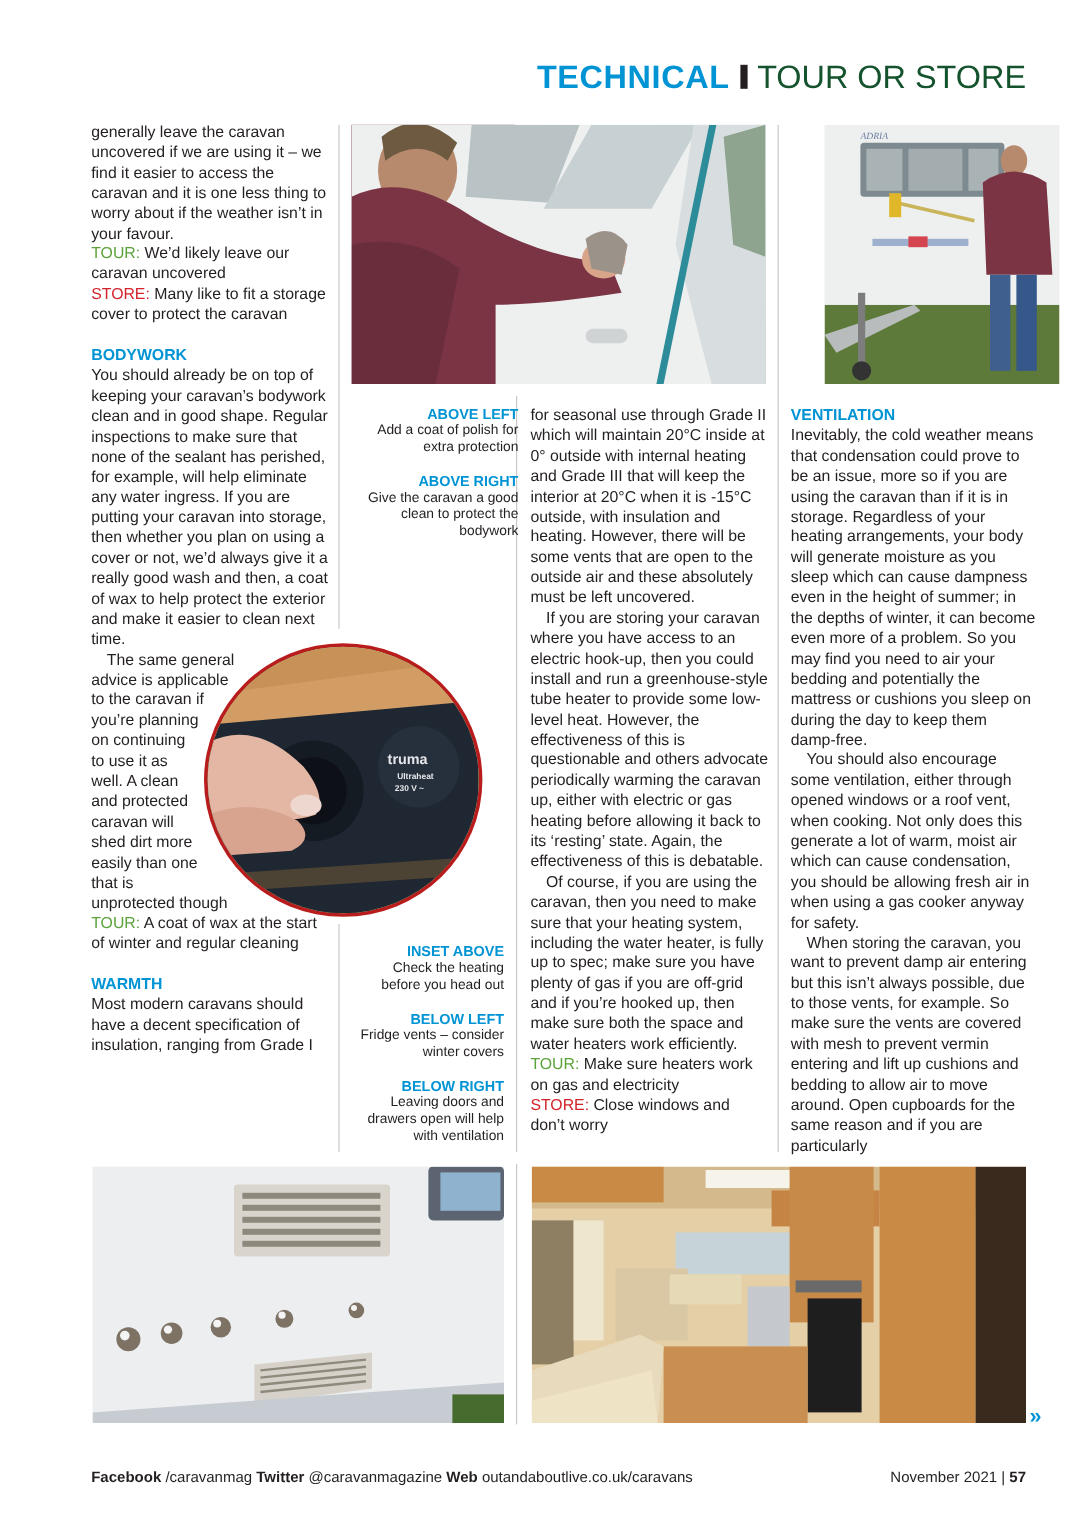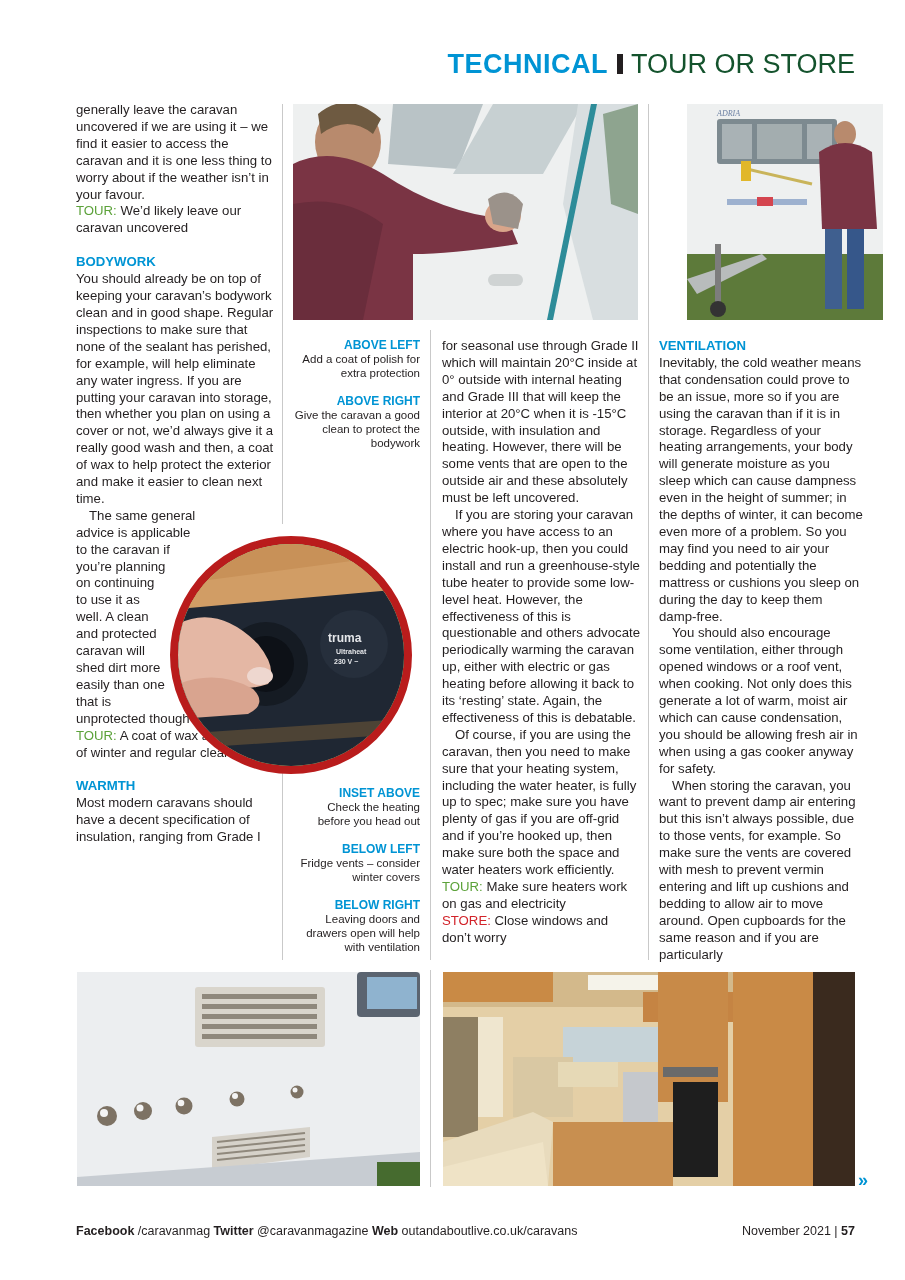--- a/index.html
+++ b/index.html
@@ -28,20 +28,21 @@
 </head>
 <body>
 
 <div class="abs header">
   <span class="sec">TECHNICAL</span><span class="bar"></span><span class="topic">TOUR OR STORE</span>
 </div>
 
 <div class="abs col" style="left:76px; top:102px; width:200px;">
   <p>generally leave the caravan uncovered if we are using it – we find it easier to access the caravan and it is one less thing to worry about if the weather isn’t in your favour.</p>
   <p><span class="tour">TOUR:</span><span> We’d likely leave our caravan uncovered</span></p>
+  <p><span class="store">STORE:</span><span> Many like to fit a storage cover to protect the caravan</span></p>
   <div class="gap"></div>
   <p class="hd">BODYWORK</p>
   <p>You should already be on top of keeping your caravan’s bodywork clean and in good shape. Regular inspections to make sure that none of the sealant has perished, for example, will help eliminate any water ingress. If you are putting your caravan into storage, then whether you plan on using a cover or not, we’d always give it a really good wash and then, a coat of wax to help protect the exterior and make it easier to clean next time.</p>
   <div style="width:200px;">
     <p class="ind">The same general</p>
     <p>advice is applicable</p>
     <p>to the caravan if</p>
     <p>you’re planning</p>
     <p>on continuing</p>
     <p>to use it as</p>
@@ -100,32 +101,32 @@
     <circle cx="31" cy="205" r="8" fill="#333"></circle>
     <line x1="60" y1="65" x2="125" y2="80" stroke="#c9b45a" stroke-width="3"></line>
     <rect x="54" y="57" width="10" height="20" fill="#e1b72a"></rect>
     <ellipse cx="158" cy="30" rx="11" ry="13" fill="#b88a6d"></ellipse>
     <path d="M132 48 Q158 30 185 48 L190 125 L135 125 Z" fill="#7a3444"></path>
     <rect x="138" y="125" width="17" height="80" fill="#3f5f8f"></rect>
     <rect x="160" y="125" width="17" height="80" fill="#36578a"></rect>
   </svg>
 </div>
 
-<div class="abs cap" style="left:292px; top:338px; width:128px;">
+<div class="abs cap" style="left:304px; top:338px; width:128px;">
   <div class="blk">
     <div class="ch">ABOVE LEFT</div>
     <div>Add a coat of polish for extra protection</div>
   </div>
   <div class="blk">
     <div class="ch">ABOVE RIGHT</div>
     <div>Give the caravan a good clean to protect the bodywork</div>
   </div>
 </div>
 
-<div class="abs photo" style="left:170px; top:536px; width:226px; height:222px; border-radius:50%; border:8px solid #b91c1c; background:#86efac;">
+<div class="abs photo" style="left:170px; top:536px; width:226px; height:222px; border-radius:50%; border:3px solid #b91c1c; background:#86efac;">
   <svg width="226" height="222" viewBox="0 0 226 222">
     <rect width="226" height="222" fill="#c89158"></rect>
     <path d="M0 40 L226 10 L226 60 L0 70 Z" fill="#d19d65"></path>
     <path d="M0 65 L226 45 L226 222 L0 222 Z" fill="#1f2733"></path>
     <path d="M0 190 L226 175 L226 190 L0 205 Z" fill="#4d4335"></path>
     <circle cx="88" cy="120" r="42" fill="#151b23"></circle>
     <circle cx="88" cy="120" r="28" fill="#0d1117"></circle>
     <circle cx="176" cy="100" r="34" fill="#262f3c"></circle>
     <text x="150" y="98" font-family="Liberation Sans, sans-serif" font-size="12" font-weight="bold" fill="#e5e7ea">truma</text>
     <text x="158" y="110" font-family="Liberation Sans, sans-serif" font-size="7" font-weight="bold" fill="#e5e7ea">Ultraheat</text>

